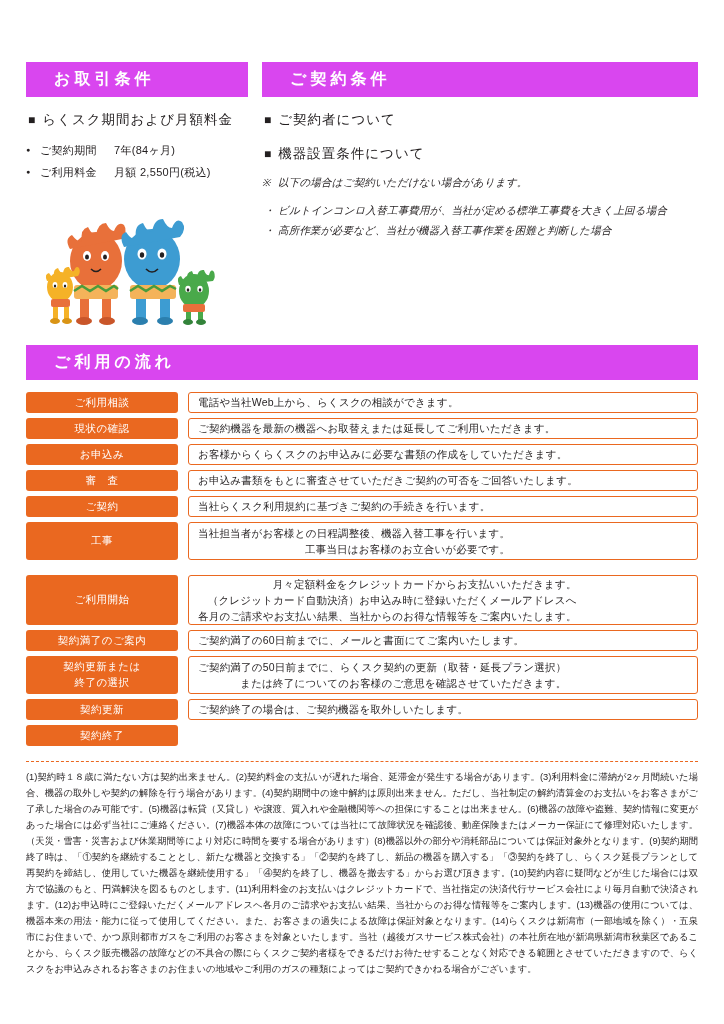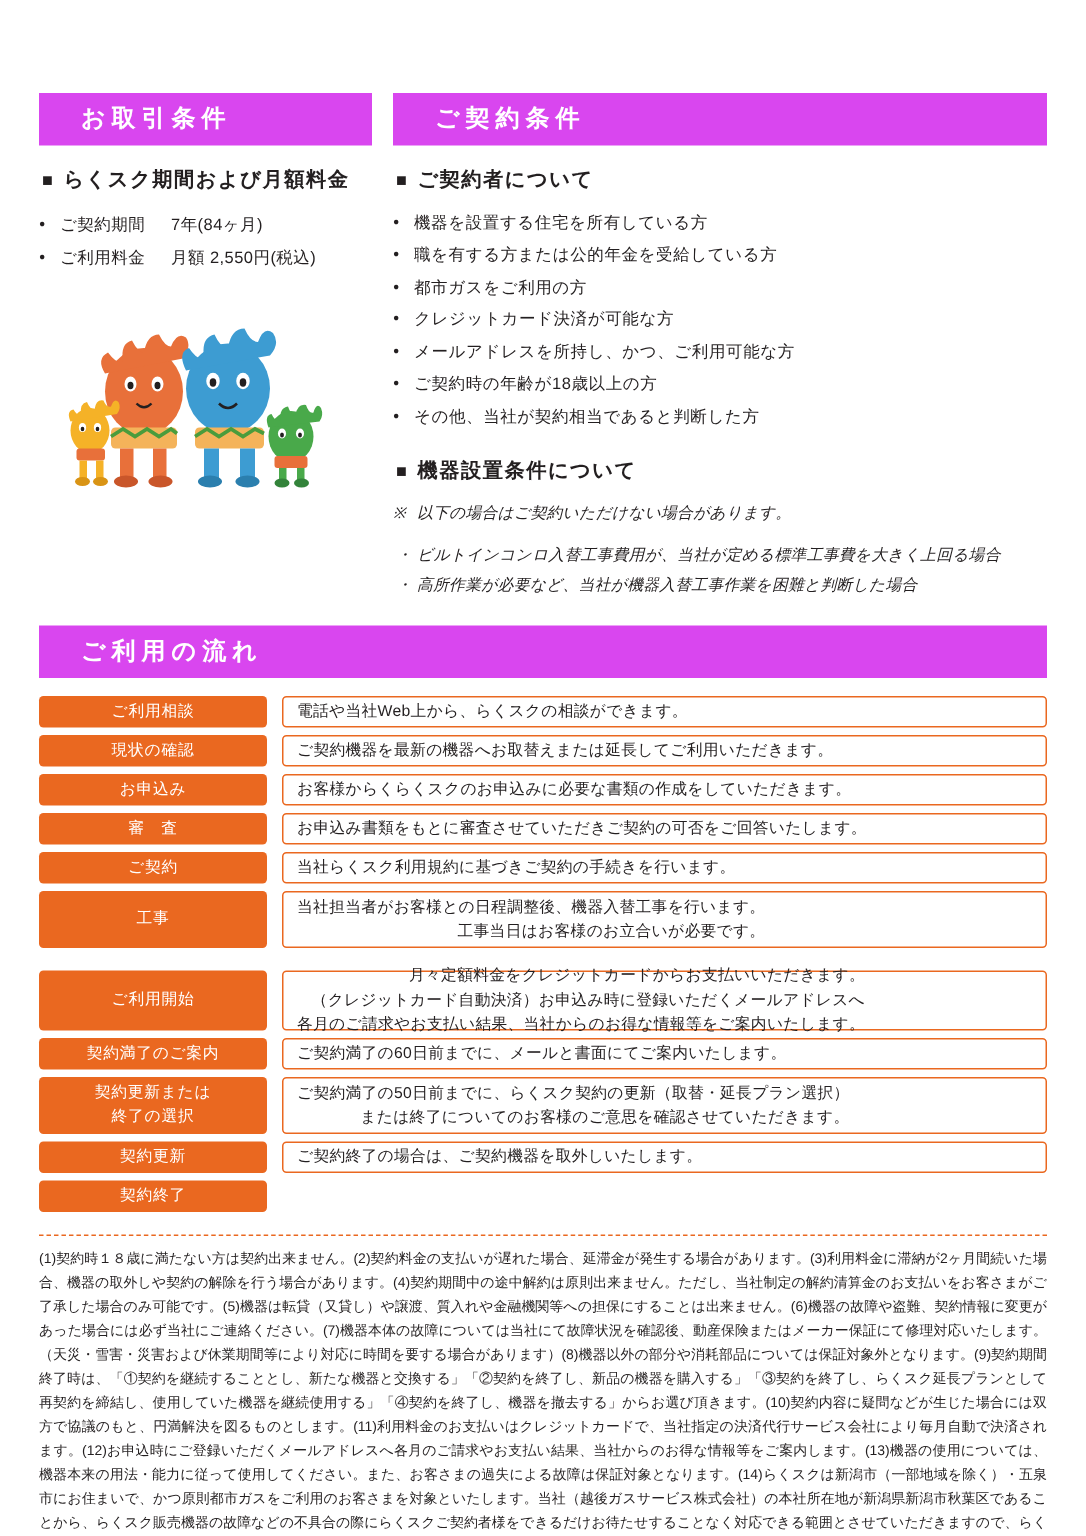--- a/index.html
+++ b/index.html
@@ -37,21 +37,21 @@
   .top-cols {
     display: flex;
     gap: 14px;
     margin-top: 62px;
   }
   .col-left { width: 222px; }
   .col-right { flex: 1; }
 
   .blk-head {
     font-size: 13.5px;
-    font-weight: bold;
+    font-weight: normal;
     color: #231f20;
     margin: 14px 0 10px 2px;
     letter-spacing: 1px;
   }
   .blk-head .sq {
     color: #231f20;
     font-size: 12px;
     margin-right: 6px;
   }
   .bullet-list {
@@ -157,21 +157,21 @@
     line-height: 1.55;
     letter-spacing: 0.2px;
     color: #231f20;
     box-sizing: border-box;
     display: flex;
     align-items: center;
     text-align: right;
   }
   .h1 { height: 21px; }
   .h2 { height: 38px; }
-  .h3 { height: 40px; margin-top: 15px; }
+  .h3 { height: 50px; margin-top: 15px; }
 
   
   .dashed {
     border-top: 1.5px dashed #ea6820;
     margin: 10px 0 8px 0;
   }
   .fine {
     font-size: 9.3px;
     line-height: 1.72;
     text-align: justify;
@@ -266,29 +266,20 @@
       </div>
     </div>
 
     <div class="col-right">
       <div class="bar">ご契約条件</div>
 
       <div class="blk-head">
         <span class="sq">■</span><span>ご契約者について</span>
       </div>
 
-      <ul class="bullet-list">
-        <li>機器を設置する住宅を所有している方</li>
-        <li>職を有する方または公的年金を受給している方</li>
-        <li>都市ガスをご利用の方</li>
-        <li>クレジットカード決済が可能な方</li>
-        <li>メールアドレスを所持し、かつ、ご利用可能な方</li>
-        <li>ご契約時の年齢が18歳以上の方</li>
-        <li>その他、当社が契約相当であると判断した方</li>
-      </ul>
 
       <div class="blk-head" style="margin-top:16px;">
         <span class="sq">■</span><span>機器設置条件について</span>
       </div>
 
       <ul class="note-list">
         <li class="star">以下の場合はご契約いただけない場合があります。</li>
       </ul>
       <ul class="note-list" style="margin-top:8px;">
         <li class="dot">ビルトインコンロ入替工事費用が、当社が定める標準工事費を大きく上回る場合</li>

